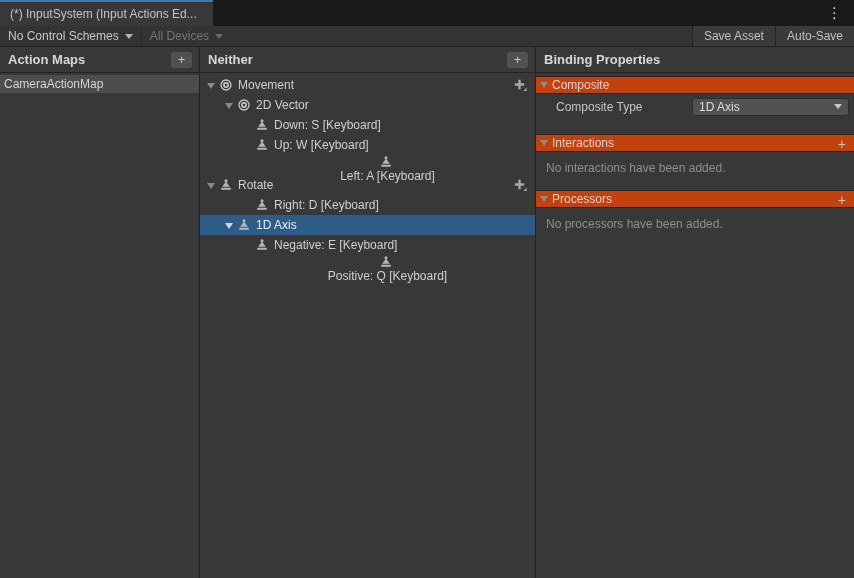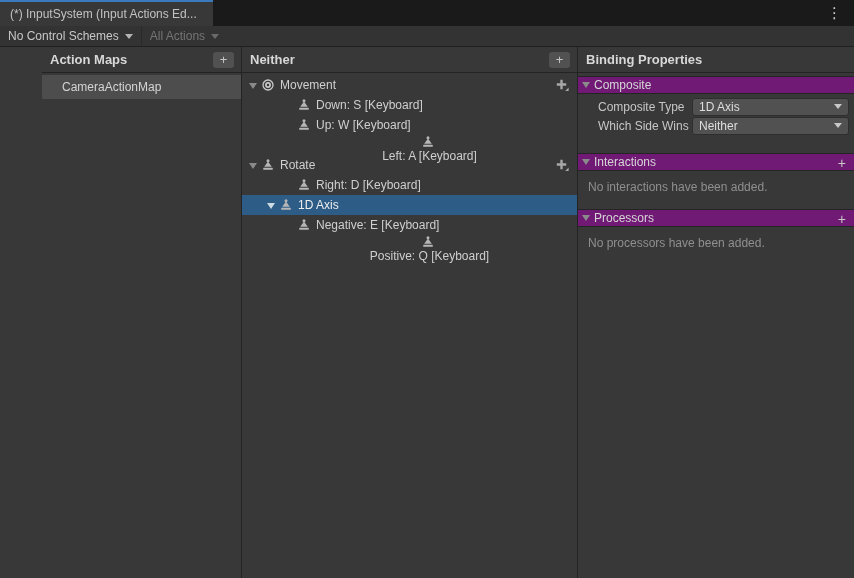--- a/index.html
+++ b/index.html
@@ -22,55 +22,55 @@
   .tb-dd.first { border-right:1px solid #2a2a2a; }
   .tb-dd.disabled { color:#757575; }
   .caret { width:0; height:0; border-left:4px solid transparent; border-right:4px solid transparent;
     border-top:5px solid #b4b4b4; margin-top:1px; }
   .tb-dd.disabled .caret { border-top-color:#6a6a6a; }
   .tb-right { margin-left:auto; display:flex; align-items:stretch; }
   .tb-btn { display:flex; align-items:center; padding:0 11px; background:#3a3a3a;
     border-left:1px solid #242424; color:#c0c0c0; }
 
   
-  .main { display:flex; height:531px;margin-left:42px; }
+  .main { display:flex; height:531px; }
   .panel { position:relative; background:#383838; height:100%; }
   .panel.left { width:200px; border-right:1px solid #232323; }
   .panel.mid { width:336px; border-right:1px solid #232323; }
   .panel.rightp { flex:1; }
 
   .panel-header { height:26px; display:flex; align-items:center; padding:0 7px 0 8px;
     border-bottom:1px solid #232323; }
   .panel-title { font-size:13px; font-weight:bold; color:#d8d8d8; }
   .add-btn { margin-left:auto; width:21px; height:16px; background:#515151; border:none;
     border-radius:3px; color:#c8c8c8; font-size:13px; line-height:14px; cursor:default; }
 
   
   .list { padding-top:2px; }
-  .list-row { height:24px; display:flex; align-items:center; padding-left:20px;
+  .list-row { height:18px; display:flex; align-items:center; padding-left:4px;
     font-size:12px; color:#d4d4d4; }
   .list-row.selected { background:#4d4d4d; }
 
   
   .tree { padding-top:2px; }
   .tree-row { position:relative; height:20px; display:flex; align-items:center;
     font-size:12px; color:#cfcfcf; }
   .tree-row.selected { background:#2d5c87; color:#ededed; }
   .fold { width:14px; min-width:14px; display:flex; justify-content:center; align-items:center; }
   .fold::before { content:''; width:0; height:0; border-left:4.5px solid transparent;
     border-right:4.5px solid transparent; border-top:6px solid #8a8a8a; margin-top:1px; }
   .fold.blank::before { display:none; }
   .tree-row.selected .fold::before { border-top-color:#cdd9e3; }
   .node-icon { width:14px; min-width:14px; height:14px; margin:0 5px 0 1px; display:flex;
     align-items:center; justify-content:center; }
   .node-label { white-space:nowrap; }
   .row-add { position:absolute; right:8px; top:3px; width:14px; height:14px; }
 
   
-  .section-bar { position:relative; height:18px; margin-top:3px; background:#701a75;
+  .section-bar { position:relative; height:18px; margin-top:3px; background:#c2410c;
     border-top:1px solid #242424; border-bottom:1px solid #242424;
     display:flex; align-items:center; font-size:12px; color:#d6d6d6; }
   .sec-fold { width:16px; min-width:16px; display:flex; justify-content:center; align-items:center; }
   .sec-fold::before { content:''; width:0; height:0; border-left:4.5px solid transparent;
     border-right:4.5px solid transparent; border-top:6px solid #8a8a8a; }
   .sec-add { position:absolute; right:8px; top:0; height:18px; display:flex; align-items:center;
     color:#c8c8c8; font-size:14px; }
   .fields { padding-top:3px; }
   .prop-row { position:relative; height:19px; display:flex; align-items:center; padding-left:20px;
     font-size:12px; color:#c6c6c6; }
@@ -94,22 +94,26 @@
     </div>
     <div class="kebab">⋮</div>
   </div>
 
   <div class="toolbar">
     <div class="tb-dd first">
       <span>No Control Schemes</span>
       <span class="caret"></span>
     </div>
     <div class="tb-dd disabled">
-      <span>All Actions</span>
+      <span>All Devices</span>
       <span class="caret"></span>
+    </div>
+    <div class="tb-right">
+      <div class="tb-btn">Save Asset</div>
+      <div class="tb-btn">Auto-Save</div>
     </div>
   </div>
 
   <div class="main">
 
     <div class="panel left">
       <div class="panel-header">
         <span class="panel-title">Action Maps</span>
         <button class="add-btn">+</button>
       </div>
@@ -132,20 +136,30 @@
               <svg width="14" height="14" viewBox="0 0 14 14">
                 <circle cx="7" cy="7" r="5" fill="none" stroke="#c8c8c8" stroke-width="1.3"></circle>
                 <circle cx="7" cy="7" r="2.1" fill="none" stroke="#c8c8c8" stroke-width="1.7"></circle>
               </svg>
             </span>
             <span class="node-label">Movement</span>
             <span class="row-add"><svg width="14" height="14" viewBox="0 0 14 14">
                 <path d="M5.3 1.8h2.4v3.5h3.5v2.4H7.7v3.5H5.3V7.7H1.8V5.3h3.5z" fill="#a8a8a8"></path>
                 <polygon points="10.2,12.9 13.6,12.9 13.6,9.5" fill="#a8a8a8"></polygon>
               </svg></span>
+          </div>
+          <div class="tree-row" style="padding-left: 22px;">
+            <span class="fold"></span>
+            <span class="node-icon">
+              <svg width="14" height="14" viewBox="0 0 14 14">
+                <circle cx="7" cy="7" r="5" fill="none" stroke="#c8c8c8" stroke-width="1.3"></circle>
+                <circle cx="7" cy="7" r="2.1" fill="none" stroke="#c8c8c8" stroke-width="1.7"></circle>
+              </svg>
+            </span>
+            <span class="node-label">2D Vector</span>
           </div>
           <div class="tree-row" style="padding-left: 40px;">
             <span class="fold blank"></span>
             <span class="node-icon">
               <svg width="14" height="14" viewBox="0 0 14 14">
                 <circle cx="7" cy="2.7" r="1.5" fill="#b6b6b6"></circle>
                 <polygon points="7,3.4 10.8,8.7 3.2,8.7" fill="#b6b6b6"></polygon>
                 <rect x="2.2" y="9.8" width="9.6" height="2" rx="0.6" fill="#b6b6b6"></rect>
               </svg>
             </span>
@@ -246,27 +260,20 @@
       </div>
 
       <div class="fields">
         <div class="prop-row">
           <span>Composite Type</span>
           <div class="dropdown">
             <span>1D Axis</span>
             <span class="dd-caret"></span>
           </div>
         </div>
-        <div class="prop-row">
-          <span>Which Side Wins</span>
-          <div class="dropdown">
-            <span>Neither</span>
-            <span class="dd-caret"></span>
-          </div>
-        </div>
       </div>
 
       <div class="section-bar spaced1">
         <span class="sec-fold"></span>
         <span>Interactions</span>
         <span class="sec-add">+</span>
       </div>
       <div class="empty-msg">No interactions have been added.</div>
 
       <div class="section-bar spaced2">

